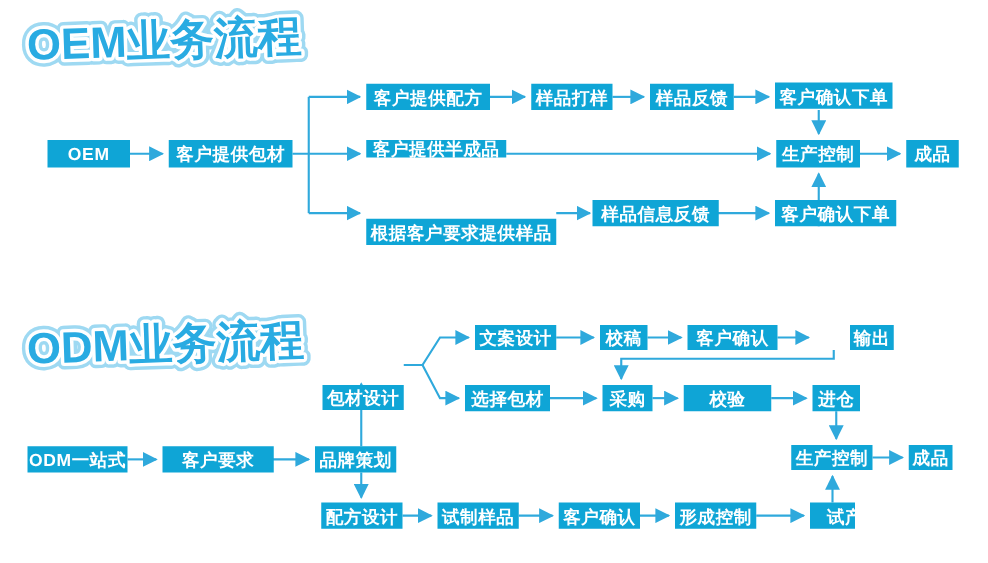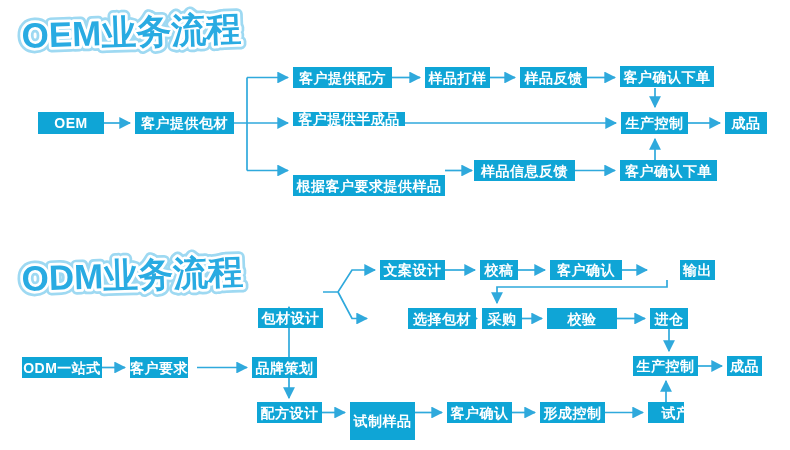--- a/index.html
+++ b/index.html
@@ -104,32 +104,32 @@
   <div class="node" style="left:520px;top:67px;width:67px;height:21px;">样品反馈</div>
   <div class="node" style="left:620px;top:66px;width:94px;height:21px;">客户确认下单</div>
   <div class="node" style="left:293px;top:112px;width:112px;height:14px;">客户提供半成品</div>
   <div class="node" style="left:621px;top:112px;width:67px;height:22px;">生产控制</div>
   <div class="node" style="left:725px;top:112px;width:42px;height:22px;">成品</div>
   <div class="node" style="left:293px;top:160px;width:152px;height:21px;margin-top:15px;">根据客户要求提供样品</div>
   <div class="node" style="left:474px;top:160px;width:101px;height:21px;">样品信息反馈</div>
   <div class="node" style="left:620px;top:160px;width:97px;height:21px;">客户确认下单</div>
 
   <div class="node" style="left:22px;top:357px;width:80px;height:21px;">ODM一站式</div>
-  <div class="node" style="left:130px;top:357px;width:58px;height:21px;">客户要求</div>
+  <div class="node" style="left:130px;top:357px;width:89px;height:21px;">客户要求</div>
   <div class="node" style="left:252px;top:357px;width:65px;height:21px;">品牌策划</div>
   <div class="node" style="left:258px;top:282px;width:65px;height:20px;margin-top:26px;">包材设计</div>
   <div class="node" style="left:380px;top:260px;width:65px;height:20px;">文案设计</div>
   <div class="node" style="left:480px;top:260px;width:38px;height:20px;">校稿</div>
   <div class="node" style="left:550px;top:260px;width:72px;height:20px;">客户确认</div>
   <div class="node" style="left:680px;top:260px;width:35px;height:20px;">输出</div>
-  <div class="node" style="left:372px;top:308px;width:68px;height:21px;margin-left:36px;">选择包材</div>
+  <div class="node" style="left:372px;top:308px;width:68px;height:21px;">选择包材</div>
   <div class="node" style="left:482px;top:308px;width:40px;height:21px;">采购</div>
   <div class="node" style="left:547px;top:308px;width:70px;height:21px;">校验</div>
   <div class="node" style="left:650px;top:308px;width:38px;height:21px;">进仓</div>
   <div class="node" style="left:257px;top:402px;width:65px;height:21px;">配方设计</div>
-  <div class="node" style="left:350px;top:402px;width:65px;height:38px;">试制样品</div>
+  <div class="node" style="left:350px;top:402px;width:65px;height:21px;">试制样品</div>
   <div class="node" style="left:447px;top:402px;width:65px;height:21px;">客户确认</div>
   <div class="node" style="left:540px;top:402px;width:65px;height:21px;">形成控制</div>
   <div class="node" style="left:648px;top:402px;width:36px;height:21px;padding-left:20px;">试产</div>
   <div class="node" style="left:633px;top:356px;width:65px;height:20px;">生产控制</div>
   <div class="node" style="left:727px;top:356px;width:35px;height:20px;">成品</div>
 
 </div>
 
 </body></html>

